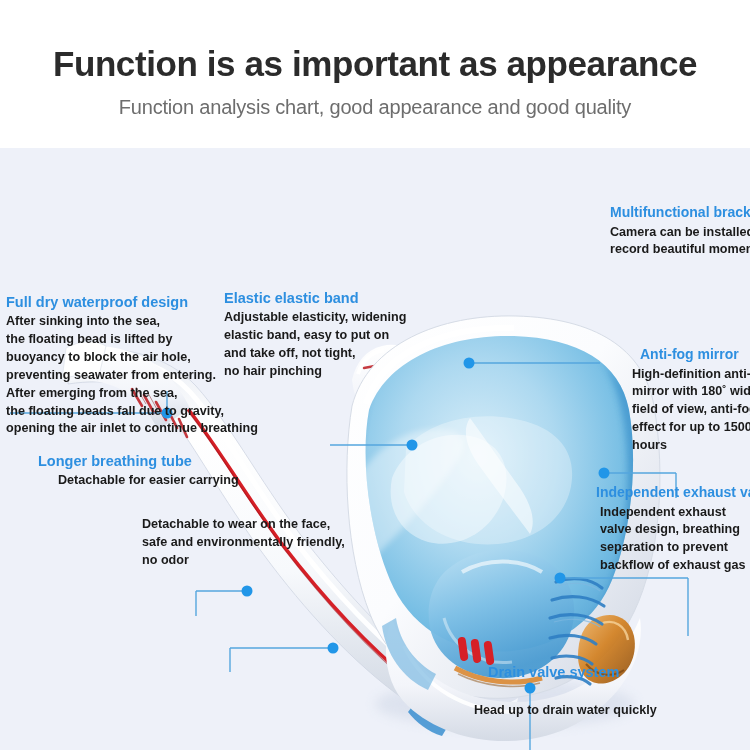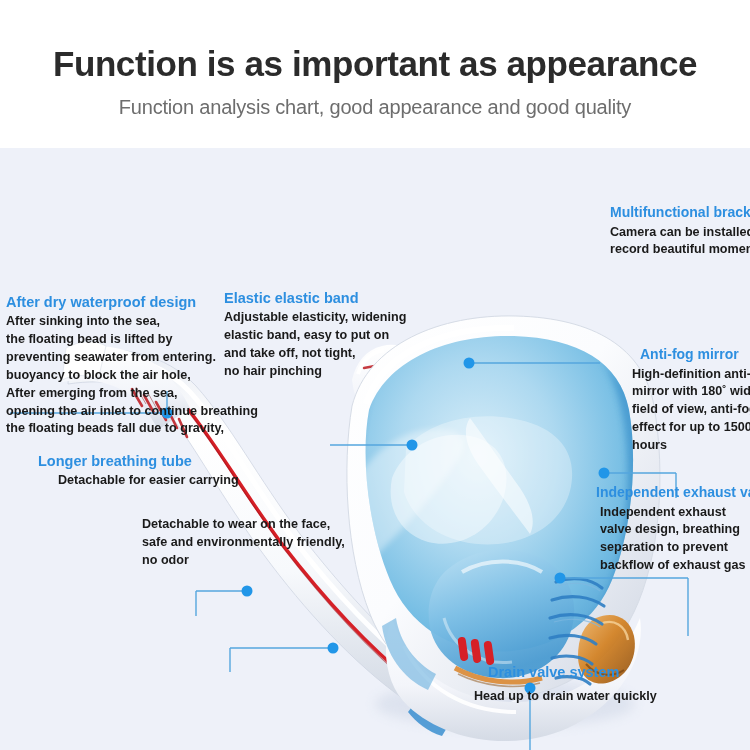--- a/index.html
+++ b/index.html
@@ -331,29 +331,29 @@
         <circle cx="247" cy="443" r="5.5"></circle>
         <circle cx="333" cy="500" r="5.5"></circle>
         <circle cx="469" cy="215" r="5.5"></circle>
         <circle cx="604" cy="325" r="5.5"></circle>
         <circle cx="560" cy="430" r="5.5"></circle>
         <circle cx="530" cy="540" r="5.5"></circle>
       </g>
     </svg>
 
     <div class="ann" style="left:6px;top:145px;">
-      <div class="h">After dry waterproof design</div>
+      <div class="h">Full dry waterproof design</div>
       <div class="b">
         <span>After sinking into the sea,</span>
         <span>the floating bead is lifted by</span>
+        <span>buoyancy to block the air hole,</span>
         <span>preventing seawater from entering.</span>
-        <span>buoyancy to block the air hole,</span>
         <span>After emerging from the sea,</span>
+        <span>the floating beads fall due to gravity,</span>
         <span>opening the air inlet to continue breathing</span>
-        <span>the floating beads fall due to gravity,</span>
       </div>
     </div>
 
     <div class="ann" style="left:224px;top:141px;">
       <div class="h">Elastic elastic band</div>
       <div class="b">
         <span>Adjustable elasticity, widening</span>
         <span>elastic band, easy to put on</span>
         <span> and take off, not tight,</span>
         <span>no hair pinching</span>
@@ -399,19 +399,19 @@
       <div class="b" style="margin-left:4px;">
         <span>Independent exhaust</span>
         <span>valve design, breathing</span>
         <span>separation to prevent</span>
         <span>backflow of exhaust gas</span>
       </div>
     </div>
 
     <div class="ann" style="left:488px;top:515px;">
       <div class="h">Drain valve system</div>
-      <div class="b" style="margin-left:-14px;margin-top:7px;">
+      <div class="b" style="margin-left:-14px;margin-top:21px;">
         <span>Head up to drain water quickly</span>
       </div>
     </div>
 
   </div>
 </div>
 
 </body></html>

